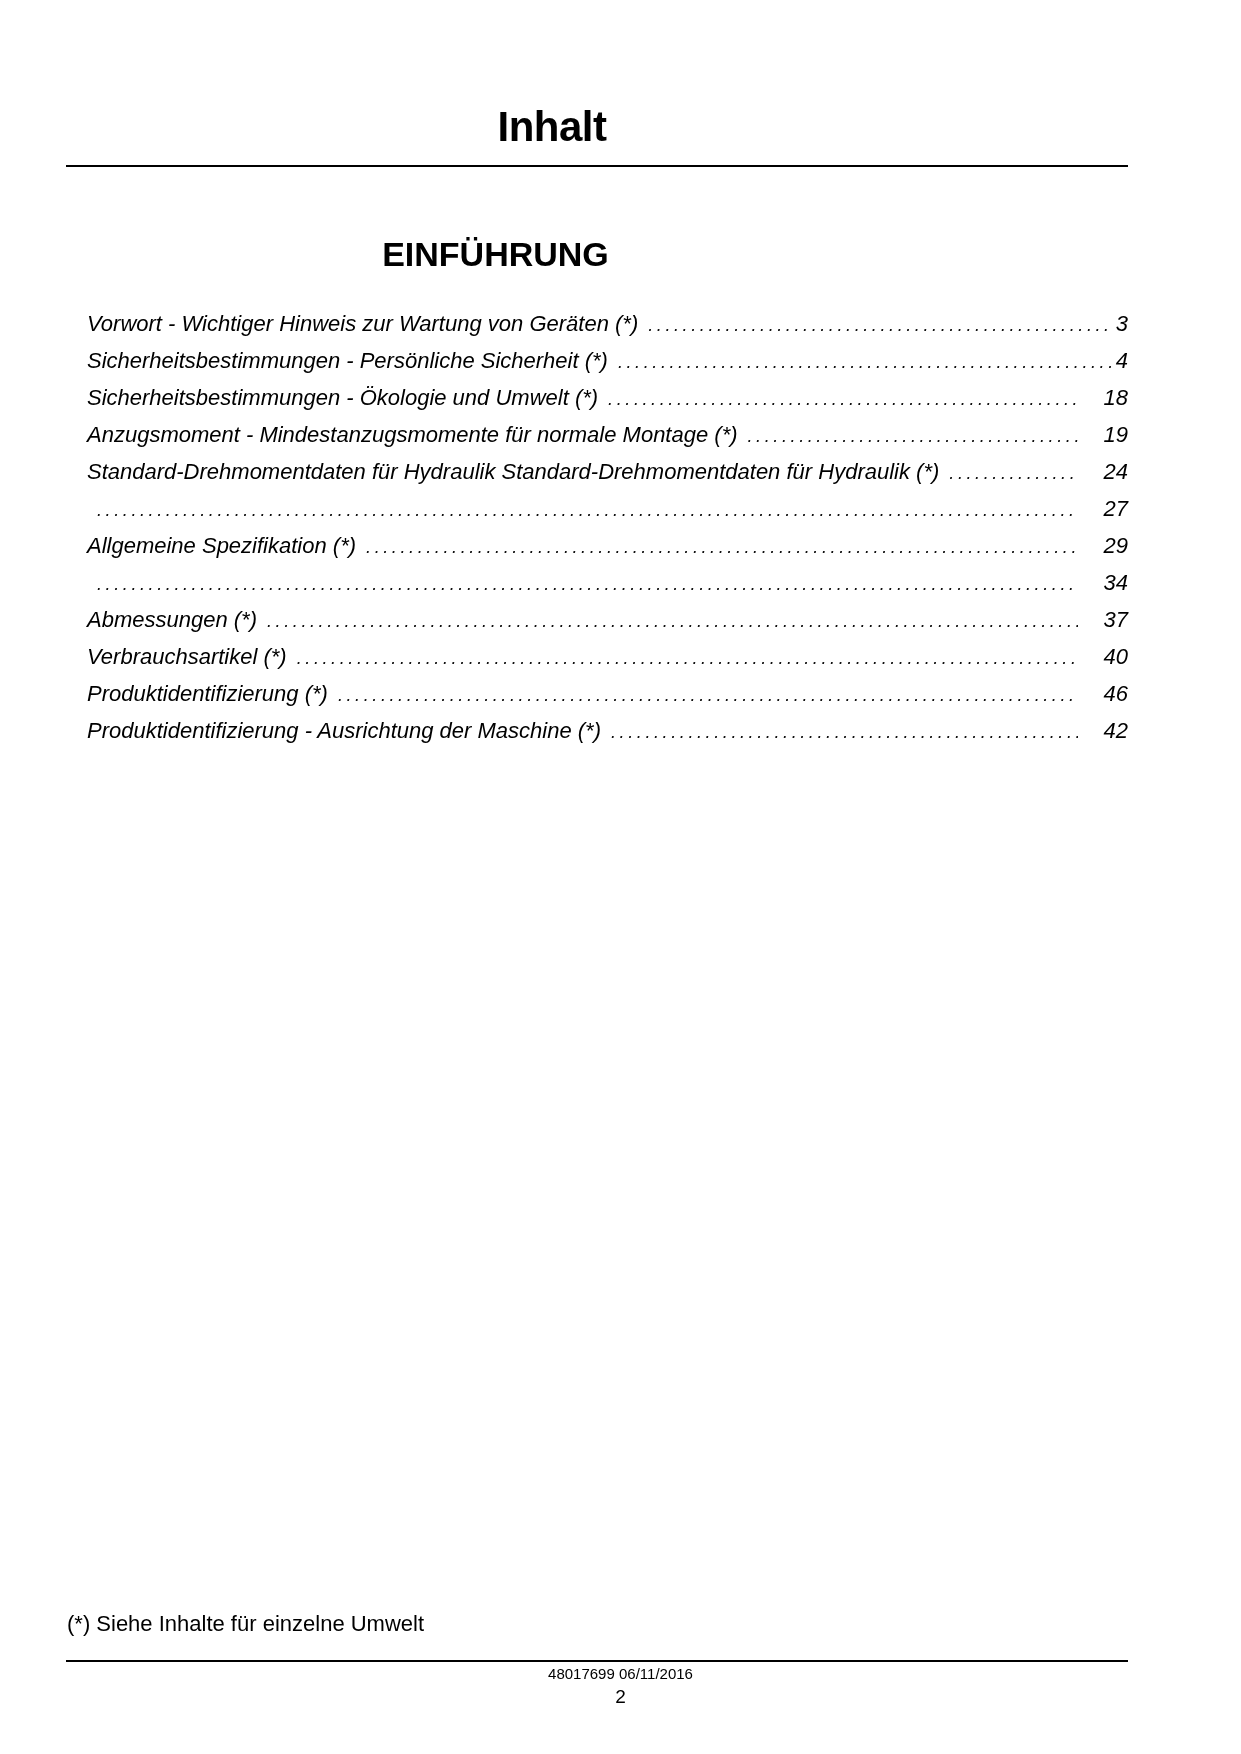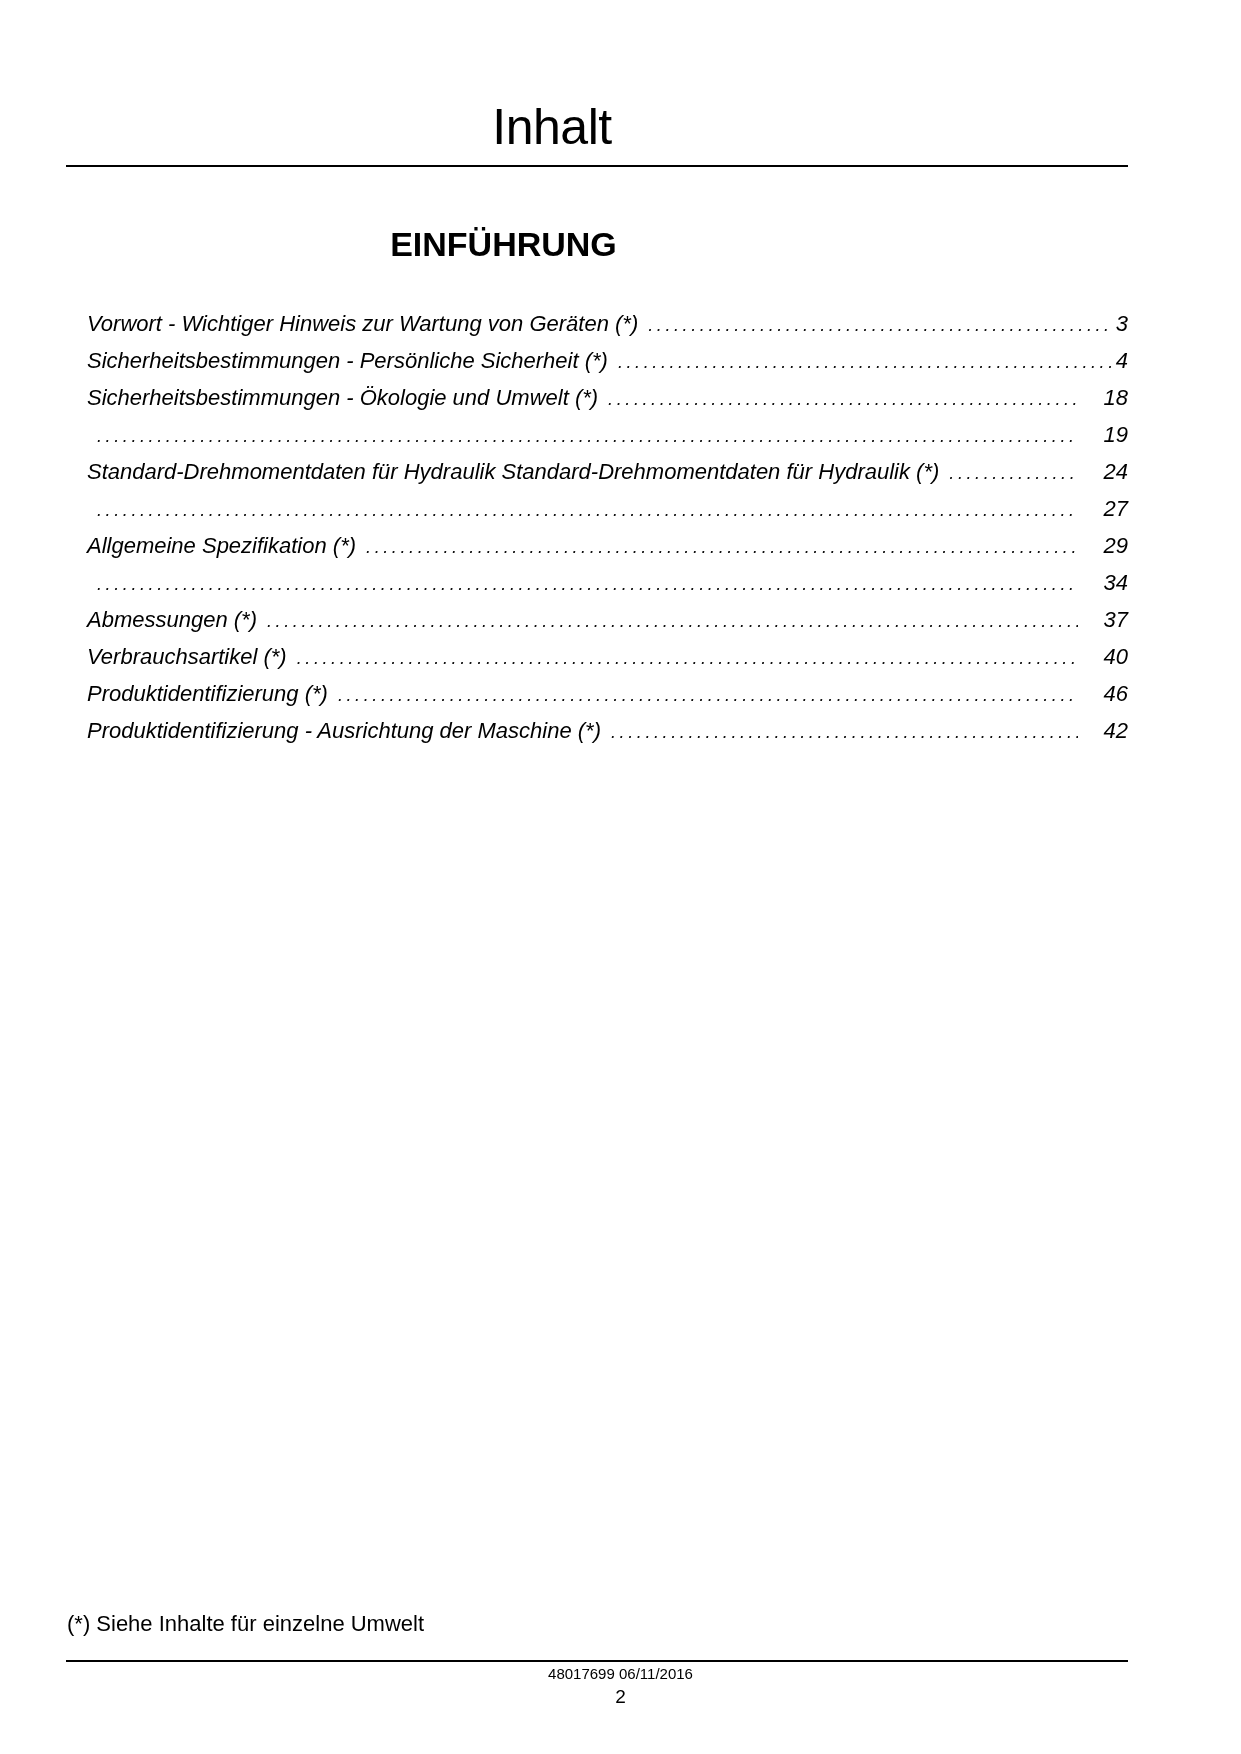--- a/index.html
+++ b/index.html
@@ -14,43 +14,42 @@
       overflow: hidden;
       font-family: "Liberation Sans", sans-serif;
       color: #000000;
     }
     .page-title {
       position: absolute;
       left: 0;
       width: 1104px;
       top: 102px;
       text-align: center;
-      font-size: 50px;
-      font-weight: normal;
+      font-size: 42px;
+      font-weight: bold;
       line-height: 50px;
       letter-spacing: -0.5px;
     }
     .rule-top {
       position: absolute;
       left: 66px;
       width: 1062px;
       top: 165px;
       height: 2px;
       background: #000;
     }
     .section-title {
       position: absolute;
       left: 0;
       width: 991px;
-      top: 224px;
+      top: 234px;
       text-align: center;
       font-size: 34px;
       font-weight: bold;
       line-height: 40px;
-      margin-left: 8px;
     }
     .toc {
       position: absolute;
       left: 87px;
       width: 1041px;
       top: 309px;
       margin: 0;
       padding: 0;
       list-style: none;
     }
@@ -138,20 +137,21 @@
     <span class="toc-label">Sicherheitsbestimmungen - Persönliche Sicherheit (*)</span>
     <span class="toc-leader"></span>
     <span class="toc-page">4</span>
   </li>
   <li class="toc-row">
     <span class="toc-label">Sicherheitsbestimmungen - Ökologie und Umwelt (*)</span>
     <span class="toc-leader"></span>
     <span class="toc-page wide">18</span>
   </li>
   <li class="toc-row">
+    <span class="toc-label">Anzugsmoment - Mindestanzugsmomente für normale Montage (*)</span>
     <span class="toc-leader"></span>
     <span class="toc-page wide">19</span>
   </li>
   <li class="toc-row">
     <span class="toc-label">Standard-Drehmomentdaten für Hydraulik Standard-Drehmomentdaten für Hydraulik (*)</span>
     <span class="toc-leader"></span>
     <span class="toc-page wide">24</span>
   </li>
   <li class="toc-row">
     <span class="toc-leader"></span>

